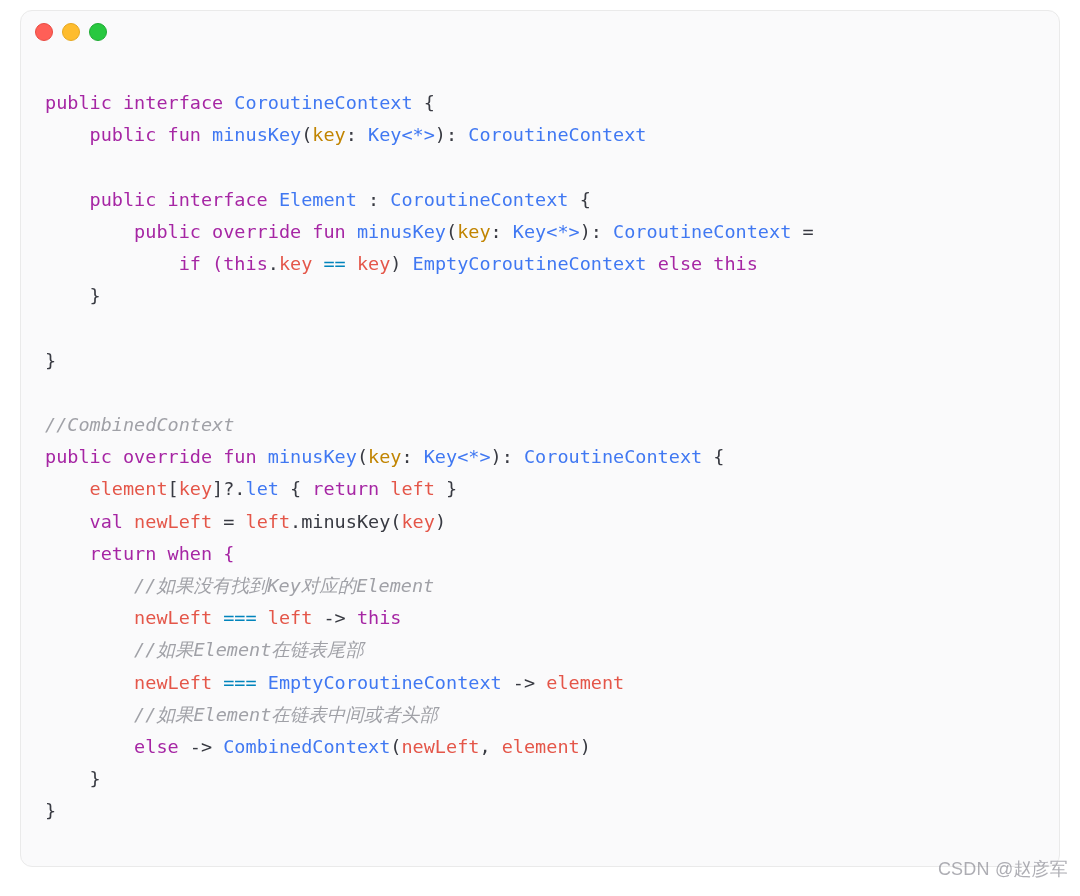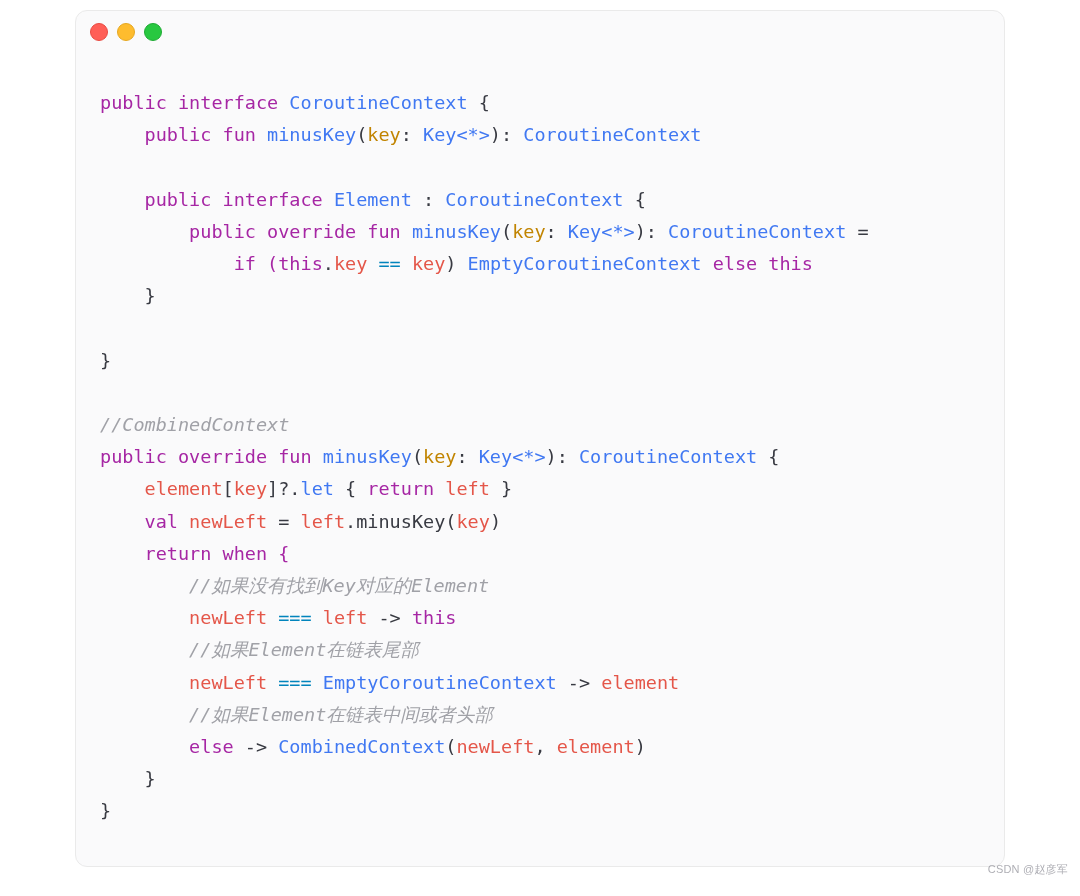--- a/index.html
+++ b/index.html
@@ -4,21 +4,21 @@
 <style>
   * { box-sizing: border-box; }
   body {
     margin: 0;
     background: #fff;
     font-family: "SF Mono", "Menlo", "Consolas", monospace;
     font-size: 18.5px;
     line-height: 1.74;
   }
   .window {
-    width: 930px;
+    width: 1040px;
     margin: 10px auto 0 auto;
     border: 1px solid #eaeaea;
     border-radius: 12px;
     overflow: hidden;
     background: #fafafb;
   }
   .titlebar {
     display: flex;
     align-items: center;
     padding: 12px 14px 6px 14px;
@@ -40,23 +40,23 @@
   .param{ color: #c18401; }
   .var  { color: #e45649; }
   .prop { color: #e45649; }
   .cmt  { color: #a0a1a7; font-style: italic; }
   .op   { color: #0184bc; }
   .pun  { color: #383a42; }
 
   .watermark {
     position: fixed;
     right: 12px;
-    bottom: 17px;
+    bottom: 11px;
     font-family: sans-serif;
-    font-size: 11px;
+    font-size: 18px;
     color: rgba(120,120,130,0.6);
     letter-spacing: 0.2px;
   }
 </style>
 </head>
 <body>
 
 <div class="window">
   <div class="titlebar">
     <span class="dot red"></span>

